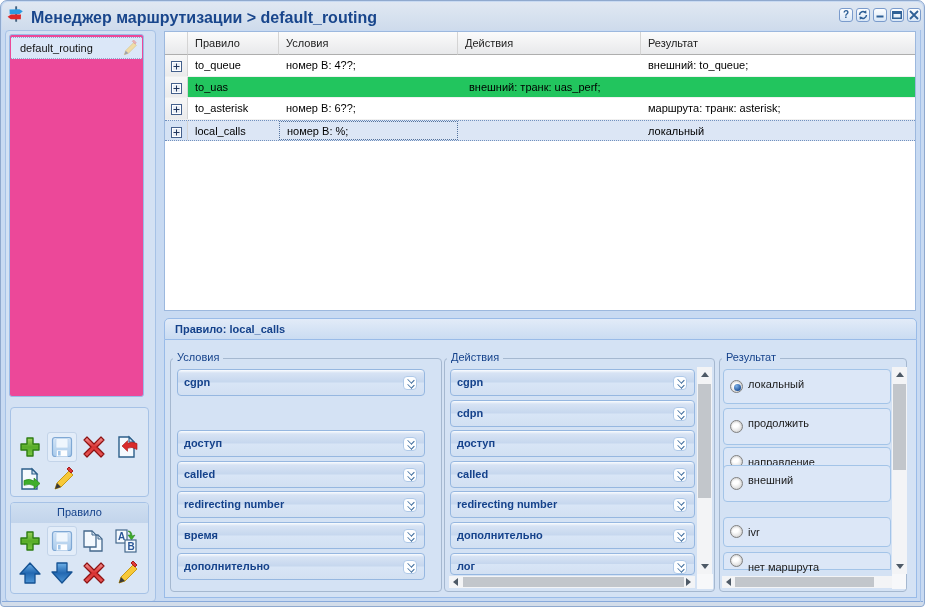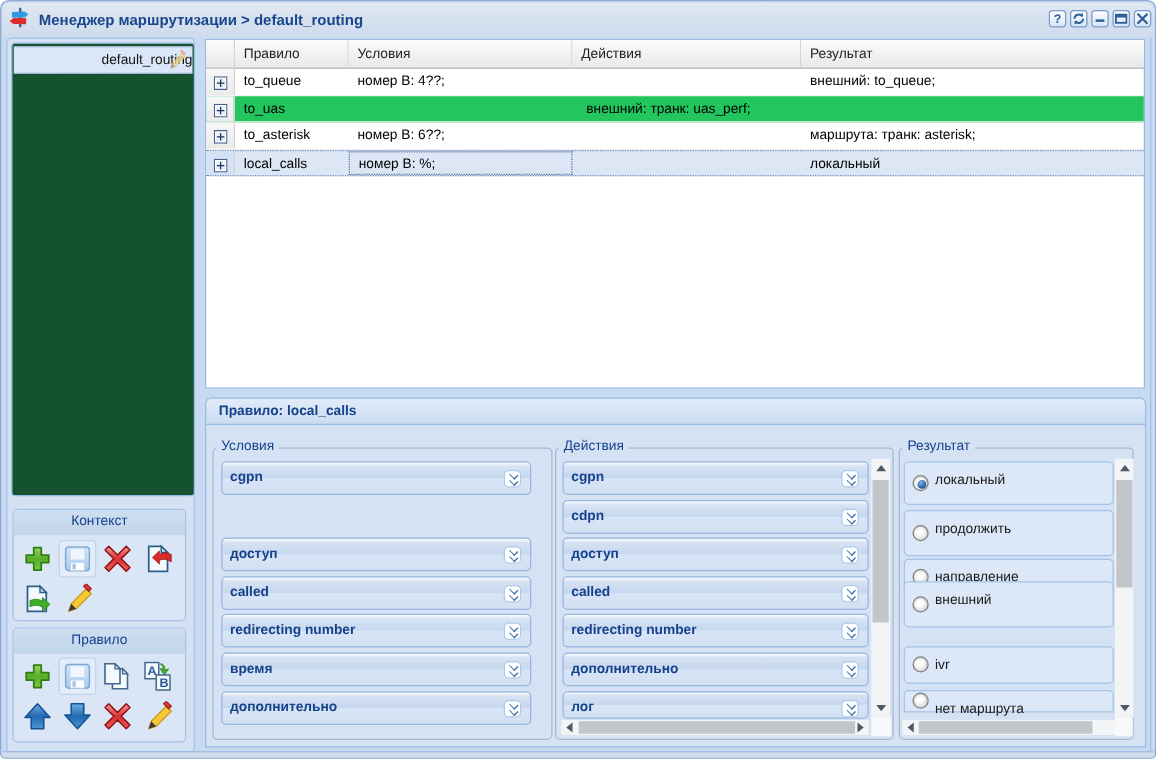--- a/index.html
+++ b/index.html
@@ -2,29 +2,29 @@
 <html><head>
 <meta charset="utf-8">
 <style>
 * { margin:0; padding:0; box-sizing:border-box; }
 html,body { width:925px; height:607px; background:#fff; font-family:"Liberation Sans",sans-serif; overflow:hidden; }
 #win { position:absolute; left:0; top:0; width:925px; height:607px;
   border:1px solid #8FA9CE; border-radius:7px 7px 4px 4px; background:#C8DAF2; }
 
 #titlebar { position:absolute; left:1px; top:1px; right:1px; height:28px;
   border-radius:6px 6px 0 0; background:linear-gradient(#E0E8F2,#CEDBEC); }
-#title { position:absolute; left:29px; top:7px; font-size:12px; font-weight:bold; color:#19468C; }
+#title { position:absolute; left:29px; top:7px; font-size:16px; font-weight:bold; color:#19468C; }
 .wbtn { position:absolute; top:6px; width:14px; height:14px; border:1px solid #7A9BCC; border-radius:3px;
   background:linear-gradient(#FDFEFF,#D8E6F6); color:#2B5797; font-size:9px; font-weight:bold;
   text-align:center; line-height:12px; }
 
 #leftpanel { position:absolute; left:4px; top:29px; width:151px; height:572px;
   border:1px solid #A6C2E6; border-radius:4px; background:#D3E1F3; }
-#listbox { position:absolute; left:3px; top:3px; width:147px; height:363px;
-  background:#14532d; border:1px solid #99BBE8; border-radius:3px;text-align:right; }
+#listbox { position:absolute; left:3px; top:3px; width:135px; height:363px;
+  background:#ec4899; border:1px solid #99BBE8; border-radius:3px; }
 #listitem { position:absolute; left:1px; right:1px; top:2px; height:22px; background:#DBE7F8;
   border-top:1px dotted #8FA9D1; border-bottom:1px dotted #8FA9D1;
   font-size:11px; color:#111; line-height:20px; padding-left:9px; }
 .minipanel { position:absolute; left:4px; width:139px; border:1px solid #A6C2E6; border-radius:4px; background:#DAE6F5; }
 .minihdr { height:20px; border-radius:3px 3px 0 0; background:linear-gradient(#CFDFF1,#C2D4EB);
   text-align:center; font-size:11px; color:#15428B; padding-top:3px; }
 .icon24 { position:absolute; width:24px; height:24px; }
 .iconframe { position:absolute; width:30px; height:30px; border:1px solid #C3D4E9; border-radius:3px;
   background:rgba(235,243,252,0.55); }
 #listitem svg { position:absolute; right:5px; top:2px; }
@@ -108,21 +108,20 @@
     <div id="listbox">
       <div id="listitem">default_routing
         <svg width="16" height="16" viewBox="0 0 24 24" opacity="0.75">
           <path d="M5 22 l2 -6 12 -12 4 4 -12 12 Z" fill="#F7D98C" stroke="#D8B858" stroke-width="1"></path>
           <path d="M17 2 l2 -2 4 4 -2 2 Z" fill="#F0A0A0" stroke="#D88888" stroke-width="1"></path>
           <path d="M5 22 l2 -6 2.5 2.5 1.5 1.5 Z" fill="#8A8A96"></path>
         </svg>
       </div>
     </div>
     <div class="minipanel" id="ctxpanel" style="top:376px;height:90px">
-      <div class="minihdr">Контекст</div>
       <svg class="icon24" style="left:7px;top:27px" viewBox="0 0 24 24">
         <path d="M9 3 h6 v6 h6 v6 h-6 v6 h-6 v-6 H3 V9 h6 Z" fill="url(#gplus)" stroke="#2E7D13" stroke-width="1.4" stroke-linejoin="round"></path>
       </svg>
       <div class="iconframe" style="left:36px;top:24px"></div>
       <svg class="icon24" style="left:39px;top:27px" viewBox="0 0 24 24">
         <rect x="2.5" y="2.5" width="19" height="19" rx="2.5" fill="url(#disk)" stroke="#7FA8D4" stroke-width="1.2"></rect>
         <rect x="6" y="3.5" width="12" height="9.5" rx="0.8" fill="#EFF6FD" stroke="#B9D2EC" stroke-width="0.7"></rect>
         <rect x="6.5" y="15" width="11" height="6.5" fill="#FDFEFF" stroke="#B9D2EC" stroke-width="0.7"></rect>
         <rect x="8" y="16" width="2.6" height="4.5" fill="#9FC4E8"></rect>
       </svg>

